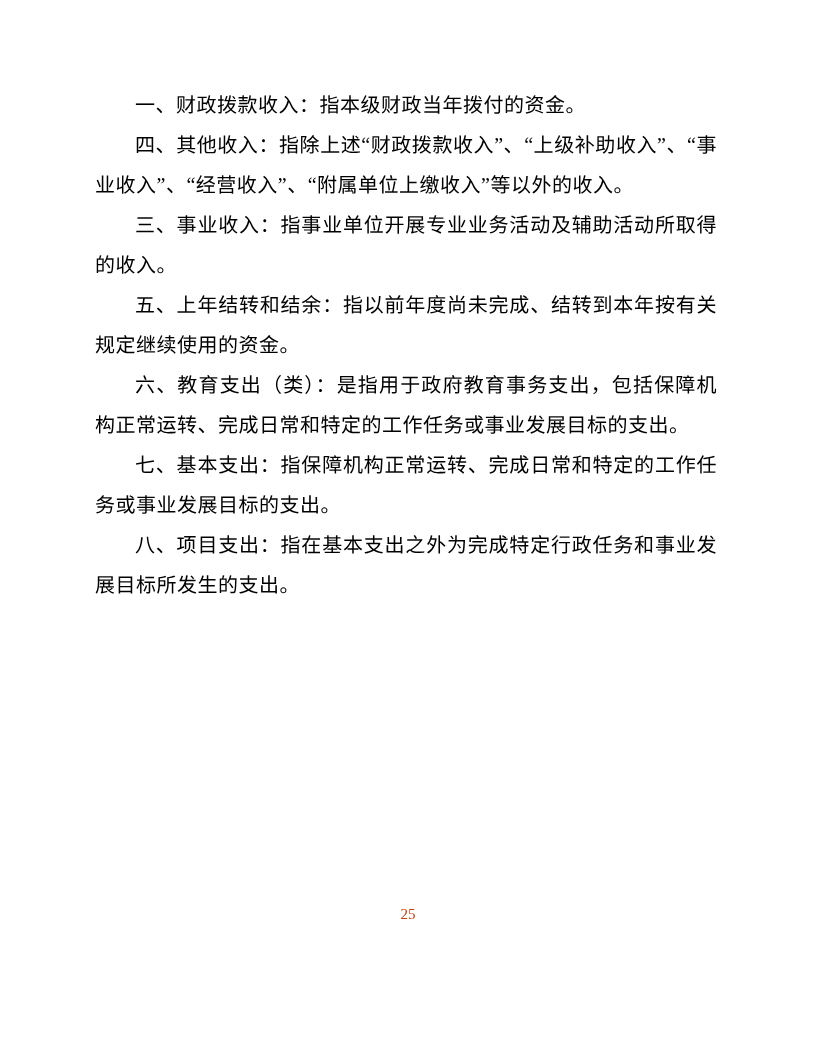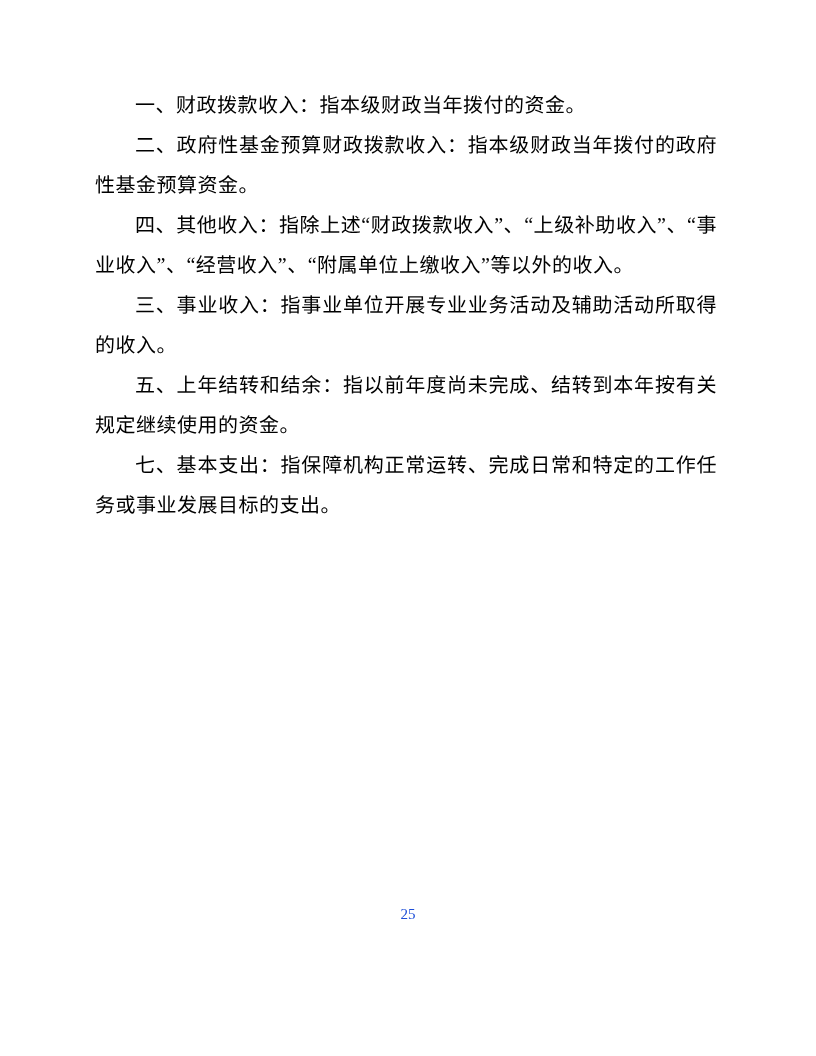--- a/index.html
+++ b/index.html
@@ -33,29 +33,30 @@
     word-break: break-all;
   }
   .page-number {
     position: absolute;
     top: 903px;
     left: 0;
     width: 100%;
     text-align: center;
     font-size: 15px;
     line-height: 22px;
-    color: #1d4ed8;
+    color: #c2410c;
   }
 </style>
 </head>
 <body>
 
 <div class="page">
   <div class="content">
     <p>一、财政拨款收入：指本级财政当年拨付的资金。</p>
-    <p>二、政府性基金预算财政拨款收入：指本级财政当年拨付的政府性基金预算资金。</p>
     <p>四、其他收入：指除上述“财政拨款收入”、“上级补助收入”、“事业收入”、“经营收入”、“附属单位上缴收入”等以外的收入。</p>
     <p>三、事业收入：指事业单位开展专业业务活动及辅助活动所取得的收入。</p>
     <p>五、上年结转和结余：指以前年度尚未完成、结转到本年按有关规定继续使用的资金。</p>
+    <p>六、教育支出（类）：是指用于政府教育事务支出，包括保障机构正常运转、完成日常和特定的工作任务或事业发展目标的支出。</p>
     <p>七、基本支出：指保障机构正常运转、完成日常和特定的工作任务或事业发展目标的支出。</p>
+    <p>八、项目支出：指在基本支出之外为完成特定行政任务和事业发展目标所发生的支出。</p>
   </div>
   <div class="page-number">25</div>
 </div>
 
 </body></html>

